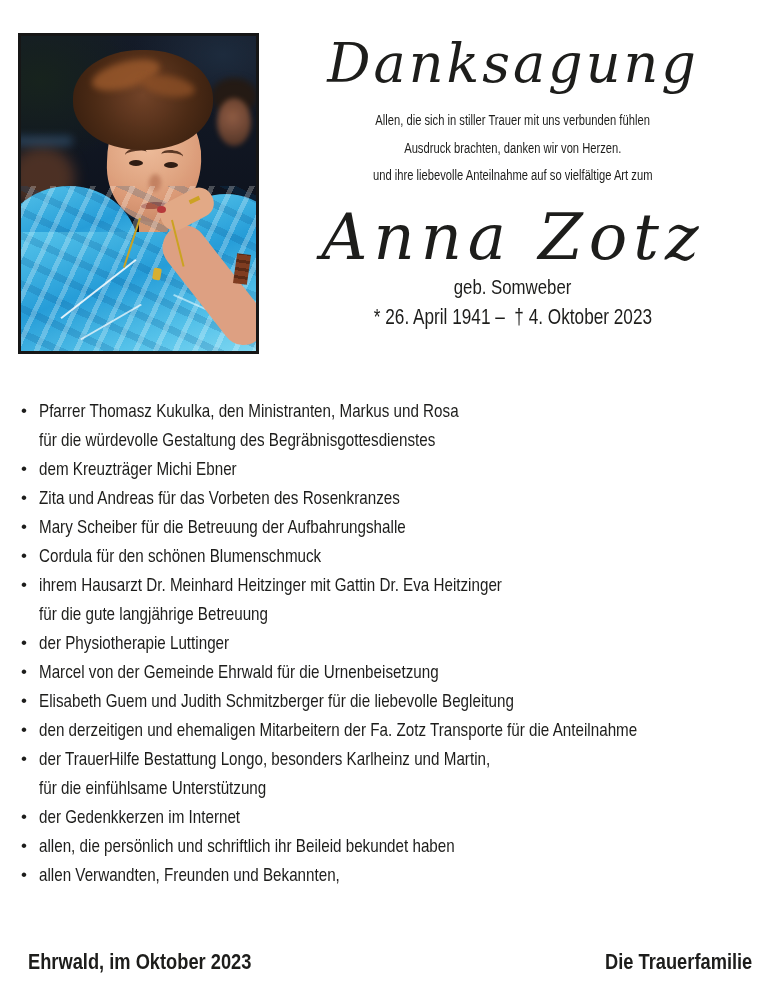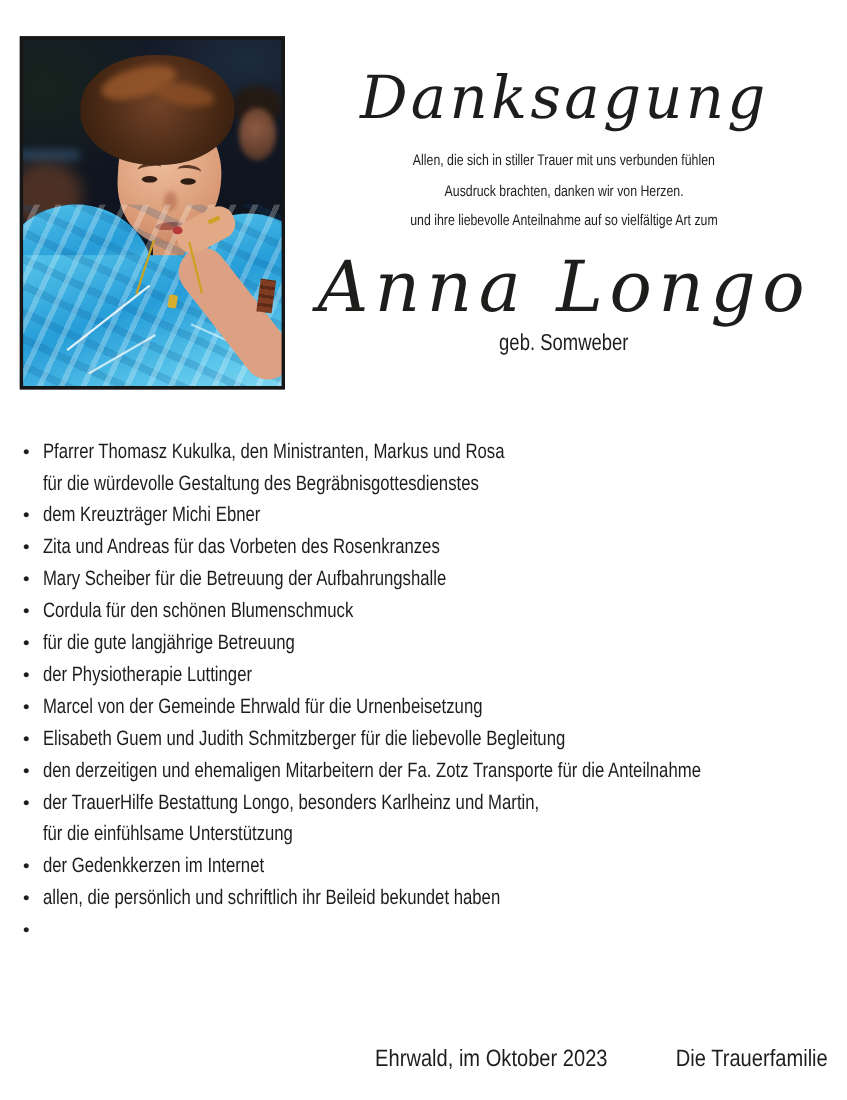--- a/index.html
+++ b/index.html
@@ -10,42 +10,42 @@
   }
   .page { position:relative; width:770px; height:1000px; background:#fff; overflow:hidden; }
 
   
   .cond   { display:inline-block; transform:scaleX(.80); transform-origin:0 50%; white-space:nowrap; }
   .center .cond { transform-origin:50% 50%; }
   .cond-r { display:inline-block; transform:scaleX(.85); transform-origin:100% 50%; white-space:nowrap; }
   .cond-l { display:inline-block; transform:scaleX(.85); transform-origin:0 50%; white-space:nowrap; }
 
   
-  .right-col { position:absolute; left:266px; top:28px; width:494px; text-align:center;margin-top:25px; }
+  .right-col { position:absolute; left:266px; top:28px; width:494px; text-align:center; }
   .title {
     font-family:"DejaVu Serif", serif; font-style:italic; font-weight:400;
     font-size:54px; line-height:1.32; letter-spacing:3px;
   }
   .intro { margin-top:8px; font-size:14px; line-height:27.5px; }
   .name  {
     margin-top:12px; font-family:"DejaVu Serif", serif; font-style:italic; font-weight:400;
     font-size:64px; line-height:1.12; letter-spacing:6px;
   }
   .maiden { margin-top:2px; font-size:21px; line-height:24px; }
   .dates  { margin-top:5px; font-size:21.5px; line-height:26px; }
 
   
   .thanks-heading { position:absolute; left:18px; top:364px; font-size:21.5px; font-weight:bold; }
   .thanks-list { position:absolute; left:18px; top:396px; width:742px; margin:0; padding:0; list-style:none; }
   .thanks-item { position:relative; padding-left:21px; }
   .bullet { position:absolute; left:3px; top:0; font-size:17px; line-height:29px; }
   .line { display:block; font-size:19px; line-height:29px; }
 
   
-  .footer { position:absolute; left:28px; right:18px; top:950px; display:flex; justify-content:flex-end; font-size:21.5px; font-weight:normal; }
+  .footer { position:absolute; left:28px; right:18px; top:950px; display:flex; justify-content:space-between; font-size:21.5px; font-weight:bold; }
 
   
   .photo-art {
     position:absolute; left:18px; top:33px; width:235px; height:315px;
     border:3px solid #161616; background:#10141d; overflow:hidden;
   }
   .photo-soft { position:absolute; inset:0; filter:blur(.6px) saturate(1.05); }
   .photo-soft > div { position:absolute; }
   .ph-bg { inset:0;
     background:
@@ -134,22 +134,23 @@
     </div>
   </div>
 
   <div class="right-col">
     <div class="title">Danksagung</div>
     <div class="intro center">
       <div><span class="cond">Allen, die sich in stiller Trauer mit uns verbunden fühlen</span></div>
       <div><span class="cond">Ausdruck brachten, danken wir von Herzen.</span></div>
       <div><span class="cond">und ihre liebevolle Anteilnahme auf so vielfältige Art zum</span></div>
     </div>
-    <div class="name">Anna Longo</div>
+    <div class="name">Anna Zotz</div>
     <div class="maiden center"><span class="cond">geb. Somweber</span></div>
+    <div class="dates center"><span class="cond">* 26. April 1941 – &nbsp;† 4. Oktober 2023</span></div>
   </div>
 
 
   <ul class="thanks-list">
     <li class="thanks-item">
       <span class="bullet">•</span>
       <span class="line"><span class="cond">Pfarrer Thomasz Kukulka, den Ministranten, Markus und Rosa</span></span>
       <span class="line"><span class="cond">für die würdevolle Gestaltung des Begräbnisgottesdienstes</span></span>
     </li>
     <li class="thanks-item">
@@ -163,20 +164,21 @@
     <li class="thanks-item">
       <span class="bullet">•</span>
       <span class="line"><span class="cond">Mary Scheiber für die Betreuung der Aufbahrungshalle</span></span>
     </li>
     <li class="thanks-item">
       <span class="bullet">•</span>
       <span class="line"><span class="cond">Cordula für den schönen Blumenschmuck</span></span>
     </li>
     <li class="thanks-item">
       <span class="bullet">•</span>
+      <span class="line"><span class="cond">ihrem Hausarzt Dr. Meinhard Heitzinger mit Gattin Dr. Eva Heitzinger</span></span>
       <span class="line"><span class="cond">für die gute langjährige Betreuung</span></span>
     </li>
     <li class="thanks-item">
       <span class="bullet">•</span>
       <span class="line"><span class="cond">der Physiotherapie Luttinger</span></span>
     </li>
     <li class="thanks-item">
       <span class="bullet">•</span>
       <span class="line"><span class="cond">Marcel von der Gemeinde Ehrwald für die Urnenbeisetzung</span></span>
     </li>
@@ -196,20 +198,21 @@
     <li class="thanks-item">
       <span class="bullet">•</span>
       <span class="line"><span class="cond">der Gedenkkerzen im Internet</span></span>
     </li>
     <li class="thanks-item">
       <span class="bullet">•</span>
       <span class="line"><span class="cond">allen, die persönlich und schriftlich ihr Beileid bekundet haben</span></span>
     </li>
     <li class="thanks-item">
       <span class="bullet">•</span>
+      <span class="line"><span class="cond">allen Verwandten, Freunden und Bekannten,</span></span>
     </li>
   </ul>
 
   <div class="footer">
     <span class="cond-l">Ehrwald, im Oktober 2023</span>
     <span class="cond-r">Die Trauerfamilie</span>
   </div>
 
 </div>
 

